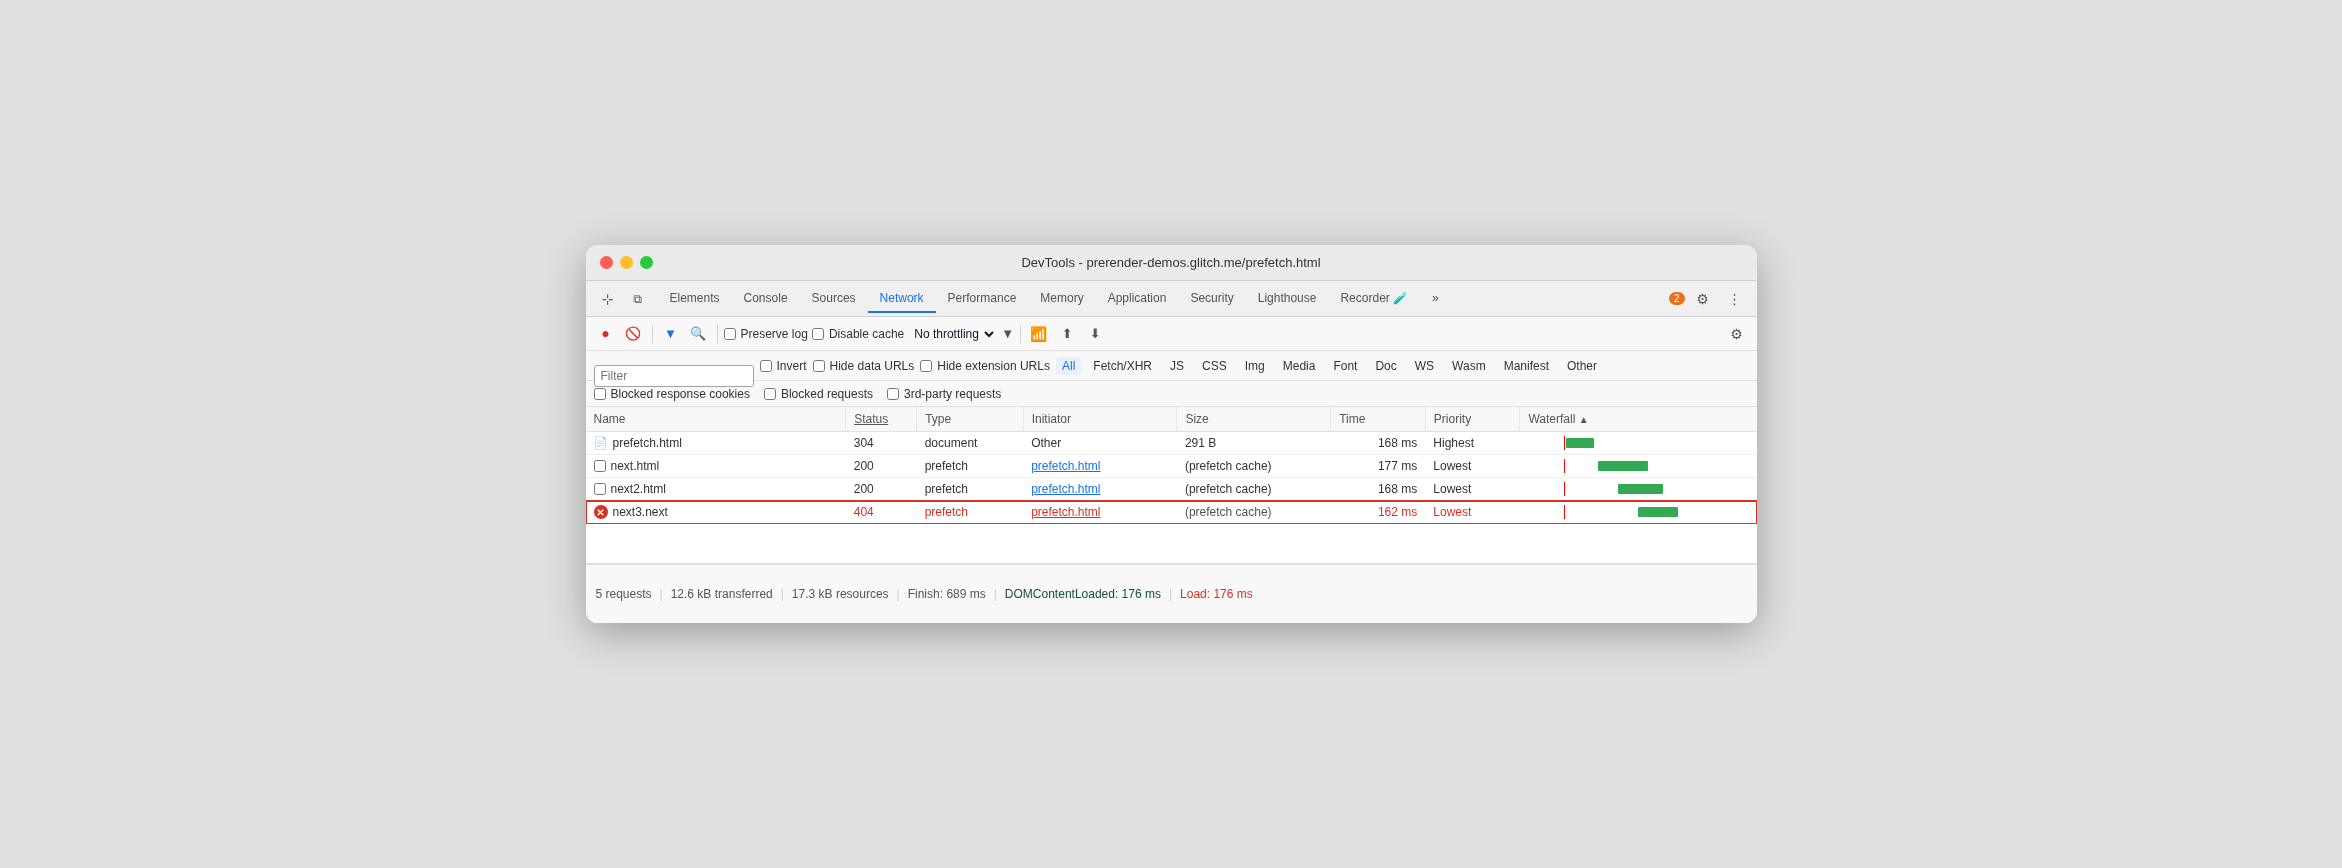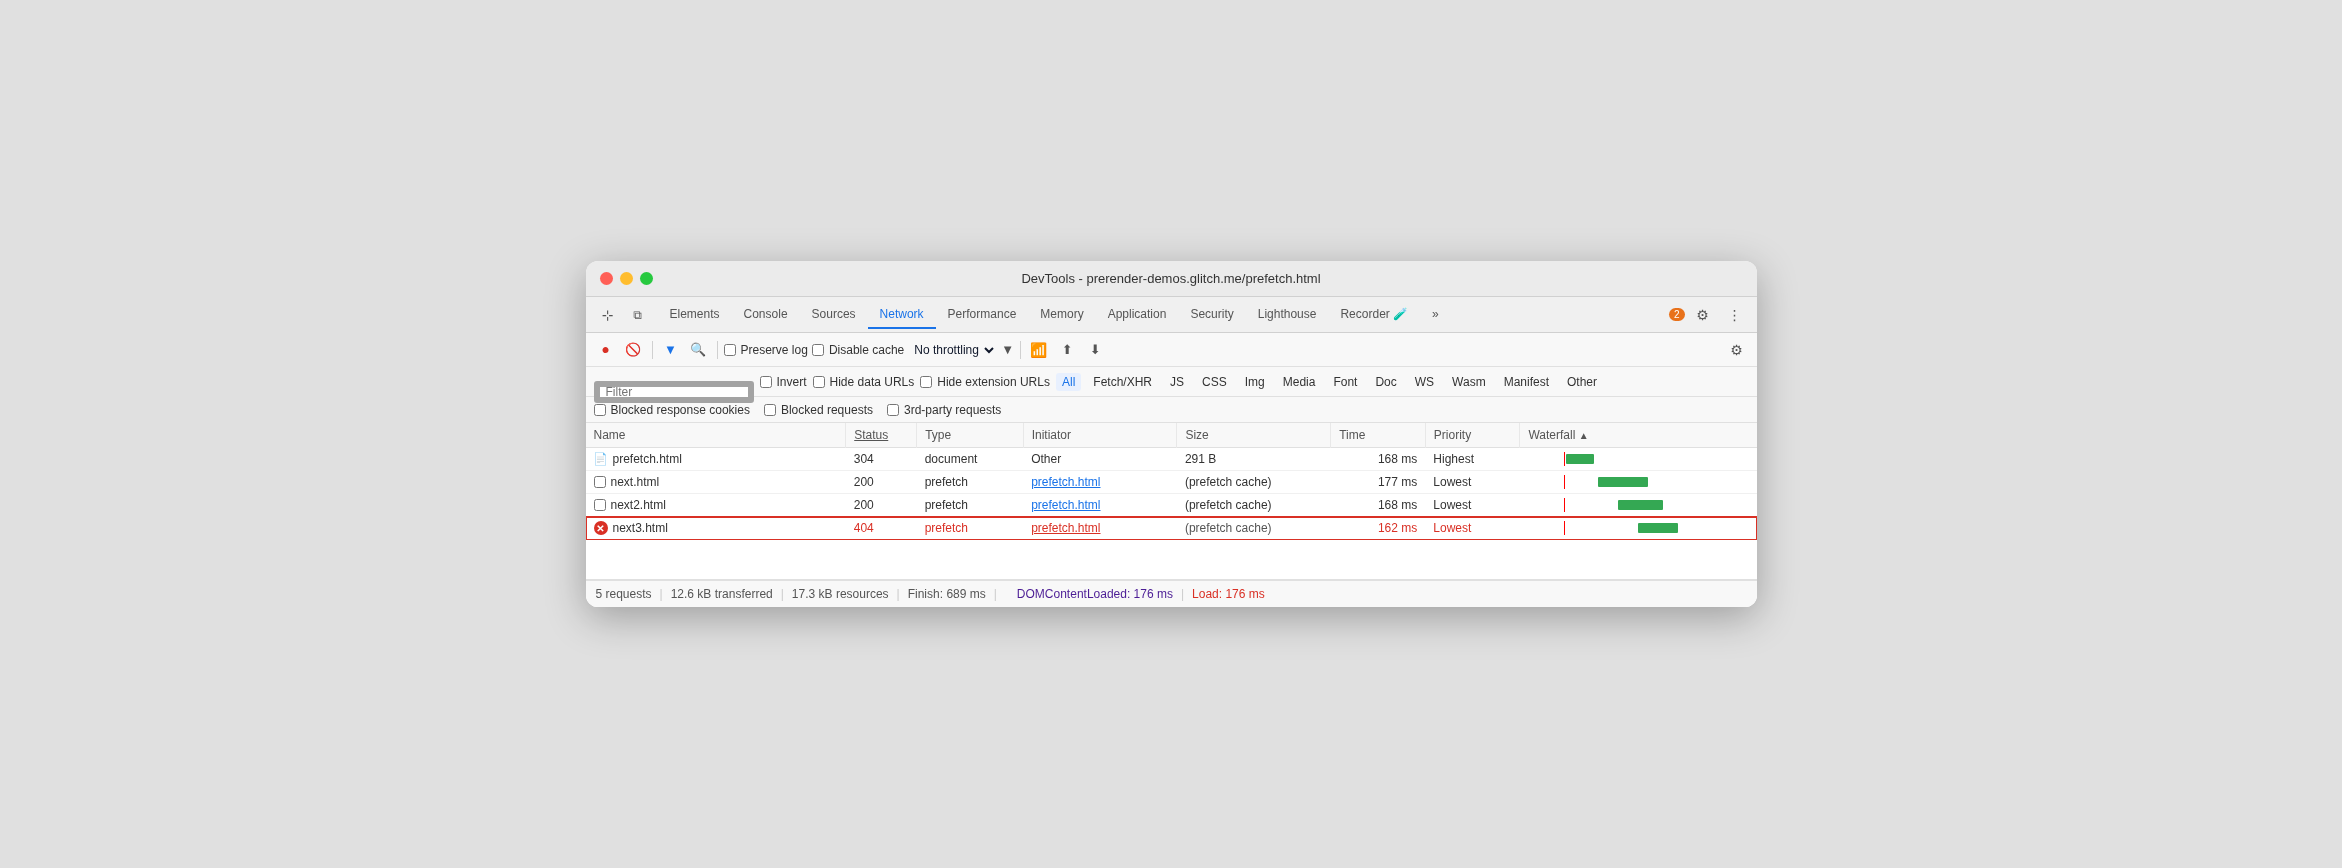--- a/index.html
+++ b/index.html
@@ -161,21 +161,21 @@
       border-bottom: 1px solid #e0e0e0;
       display: flex;
       align-items: center;
       padding: 4px 8px;
       gap: 6px;
       height: 30px;
     }
     .filter-input {
       width: 160px;
       height: 22px;
-      border: 6px solid #a3a3a3;
+      border: 1px solid #a3a3a3;
       border-radius: 3px;
       padding: 0 6px;
       font-size: 12px;
       outline: none;
       margin-top: 20px;
     }
     .filter-tag {
       font-size: 12px;
       color: #333;
       cursor: pointer;
@@ -285,32 +285,32 @@
       top: 2px;
       border-radius: 1px;
     }
     .wf-green { background: #34a853; }
     .wf-orange { background: #e8711a; }
     .wf-purple { background: #9c27b0; }
 
     .status-bar {
       background: #f8f8f8;
       border-top: 1px solid #e0e0e0;
-      padding: 6px 10px;
+      padding: 22px 10px;
       font-size: 12px;
       color: #555;
       display: flex;
       align-items: center;
       gap: 0;
     }
     .status-sep {
       margin: 0 8px;
       color: #ccc;
     }
-    .dom-loaded { color: #4c1d95; margin-left: 12px; }
+    .dom-loaded { color: #14532d; }
     .load-time { color: #d93025; }
 
     .table-wrapper {
       overflow-x: auto;
     }
 
     
     .row-check {
       width: 12px;
       height: 12px;
@@ -511,21 +511,21 @@
                 <div class="waterfall-red-line"></div>
                 <div class="wf-bar wf-green" style="left:90px; width:45px;"></div>
               </div>
             </td>
           </tr>
 
           <tr style="outline: 2px solid #d93025; outline-offset:-1px; background: #fff;">
             <td>
               <div class="name-cell">
                 <div class="error-icon">✕</div>
-                <span style="color:#333;">next3.html</span>
+                <span style="color:#333;">next3.next</span>
               </div>
             </td>
             <td style="color:#d93025; font-weight:500;">404</td>
             <td style="color:#d93025;">prefetch</td>
             <td>
               <span class="link-text" style="color:#d93025;">prefetch.html</span>
             </td>
             <td class="size-right" style="color:#555;">(prefetch cache)</td>
             <td class="time-right" style="color:#d93025;">162 ms</td>
             <td style="color:#d93025;">Lowest</td>

